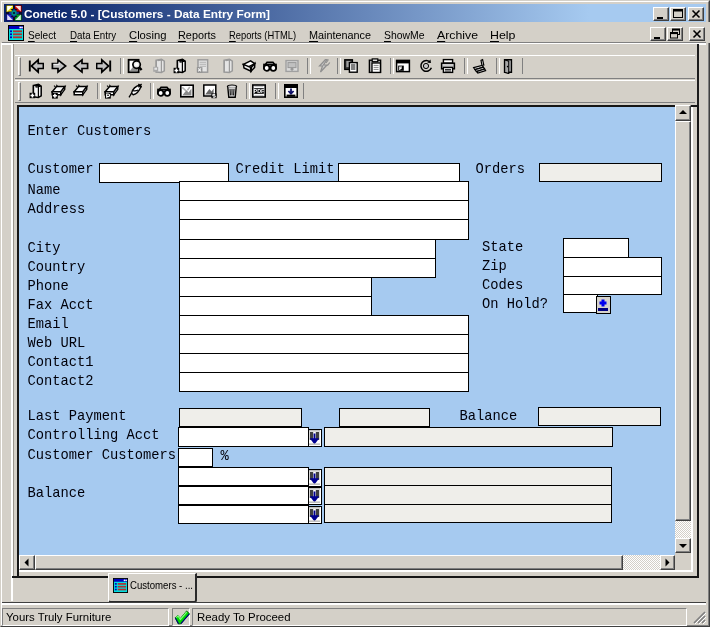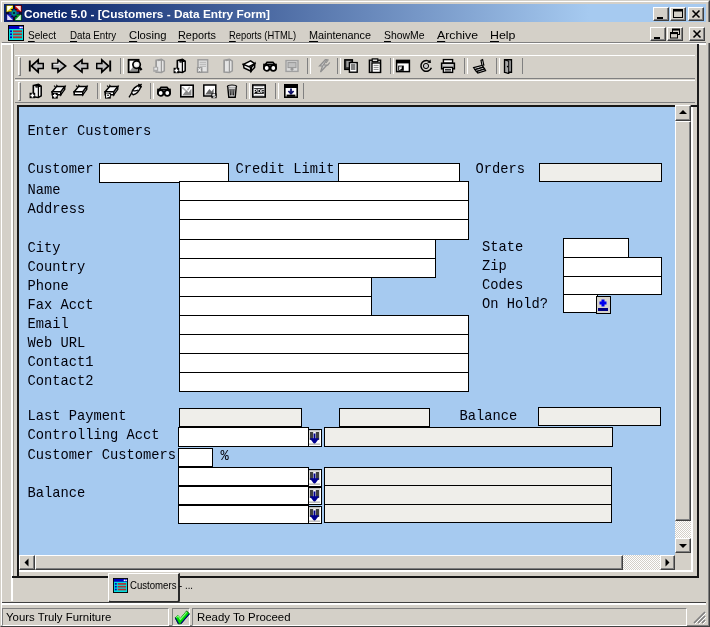--- a/index.html
+++ b/index.html
@@ -473,21 +473,21 @@
     </div>
 <div class="abs" style="left:308px;top:506px;width:14px;height:18px;background:#fff;border:1.5px solid #000;box-sizing:border-box">
 <svg width="11" height="15" viewBox="0 0 11 15">
         <rect x="0" y="0" width="11" height="1.6" fill="#c0c0c0"></rect>
 <path d="M0.8 3h3.4M6.8 3h3.4M0.8 5h3.4M6.8 5h3.4M0.8 7h3.4M6.8 7h3.4M0.8 9h3.4M6.8 9h3.4" stroke="#000" stroke-width="1.4"></path>
 <path d="M5.5 3.6v6M2.6 9.2h5.8L5.5 13z" stroke="#000090" stroke-width="1.8" fill="#000090"></path>
 <rect x="0" y="13.4" width="11" height="1.6" fill="#c0c0c0"></rect>
       </svg>
     </div>
 <div class="abs" style="left:12px;top:575.5px;width:5px;height:2px;background:#161616"></div>
-<div class="abs" style="left:107.5px;top:572.5px;width:72px;height:30px;background:#D4D0C8;
+<div class="abs" style="left:107.5px;top:572.5px;width:89px;height:30px;background:#D4D0C8;
 border-left:1.5px solid #fff;border-top:1.5px solid #fff;border-right:2px solid #2a2a2a;border-bottom:2px solid #2a2a2a;border-radius:0 0 3px 3px;box-sizing:border-box">
 <svg style="position:absolute;left:4px;top:4px" width="15" height="15" viewBox="0 0 16 16">
 <rect x="0.5" y="0.5" width="15" height="15" fill="#00e0e0" stroke="#000"></rect>
 <rect x="1" y="1" width="14" height="3" fill="#0000bb"></rect>
 <circle cx="12.2" cy="2.5" r="0.9" fill="#fff"></circle>
         <circle cx="14" cy="2.5" r="0.9" fill="#fff"></circle>
 <rect x="2" y="5.4" width="2" height="1.8" fill="#0000bb"></rect>
         <rect x="5" y="5.4" width="9" height="1.8" fill="#b03030"></rect>
 <rect x="2" y="8.4" width="2" height="1.8" fill="#0000bb"></rect>
         <rect x="5" y="8.4" width="9" height="1.8" fill="#b03030"></rect>

